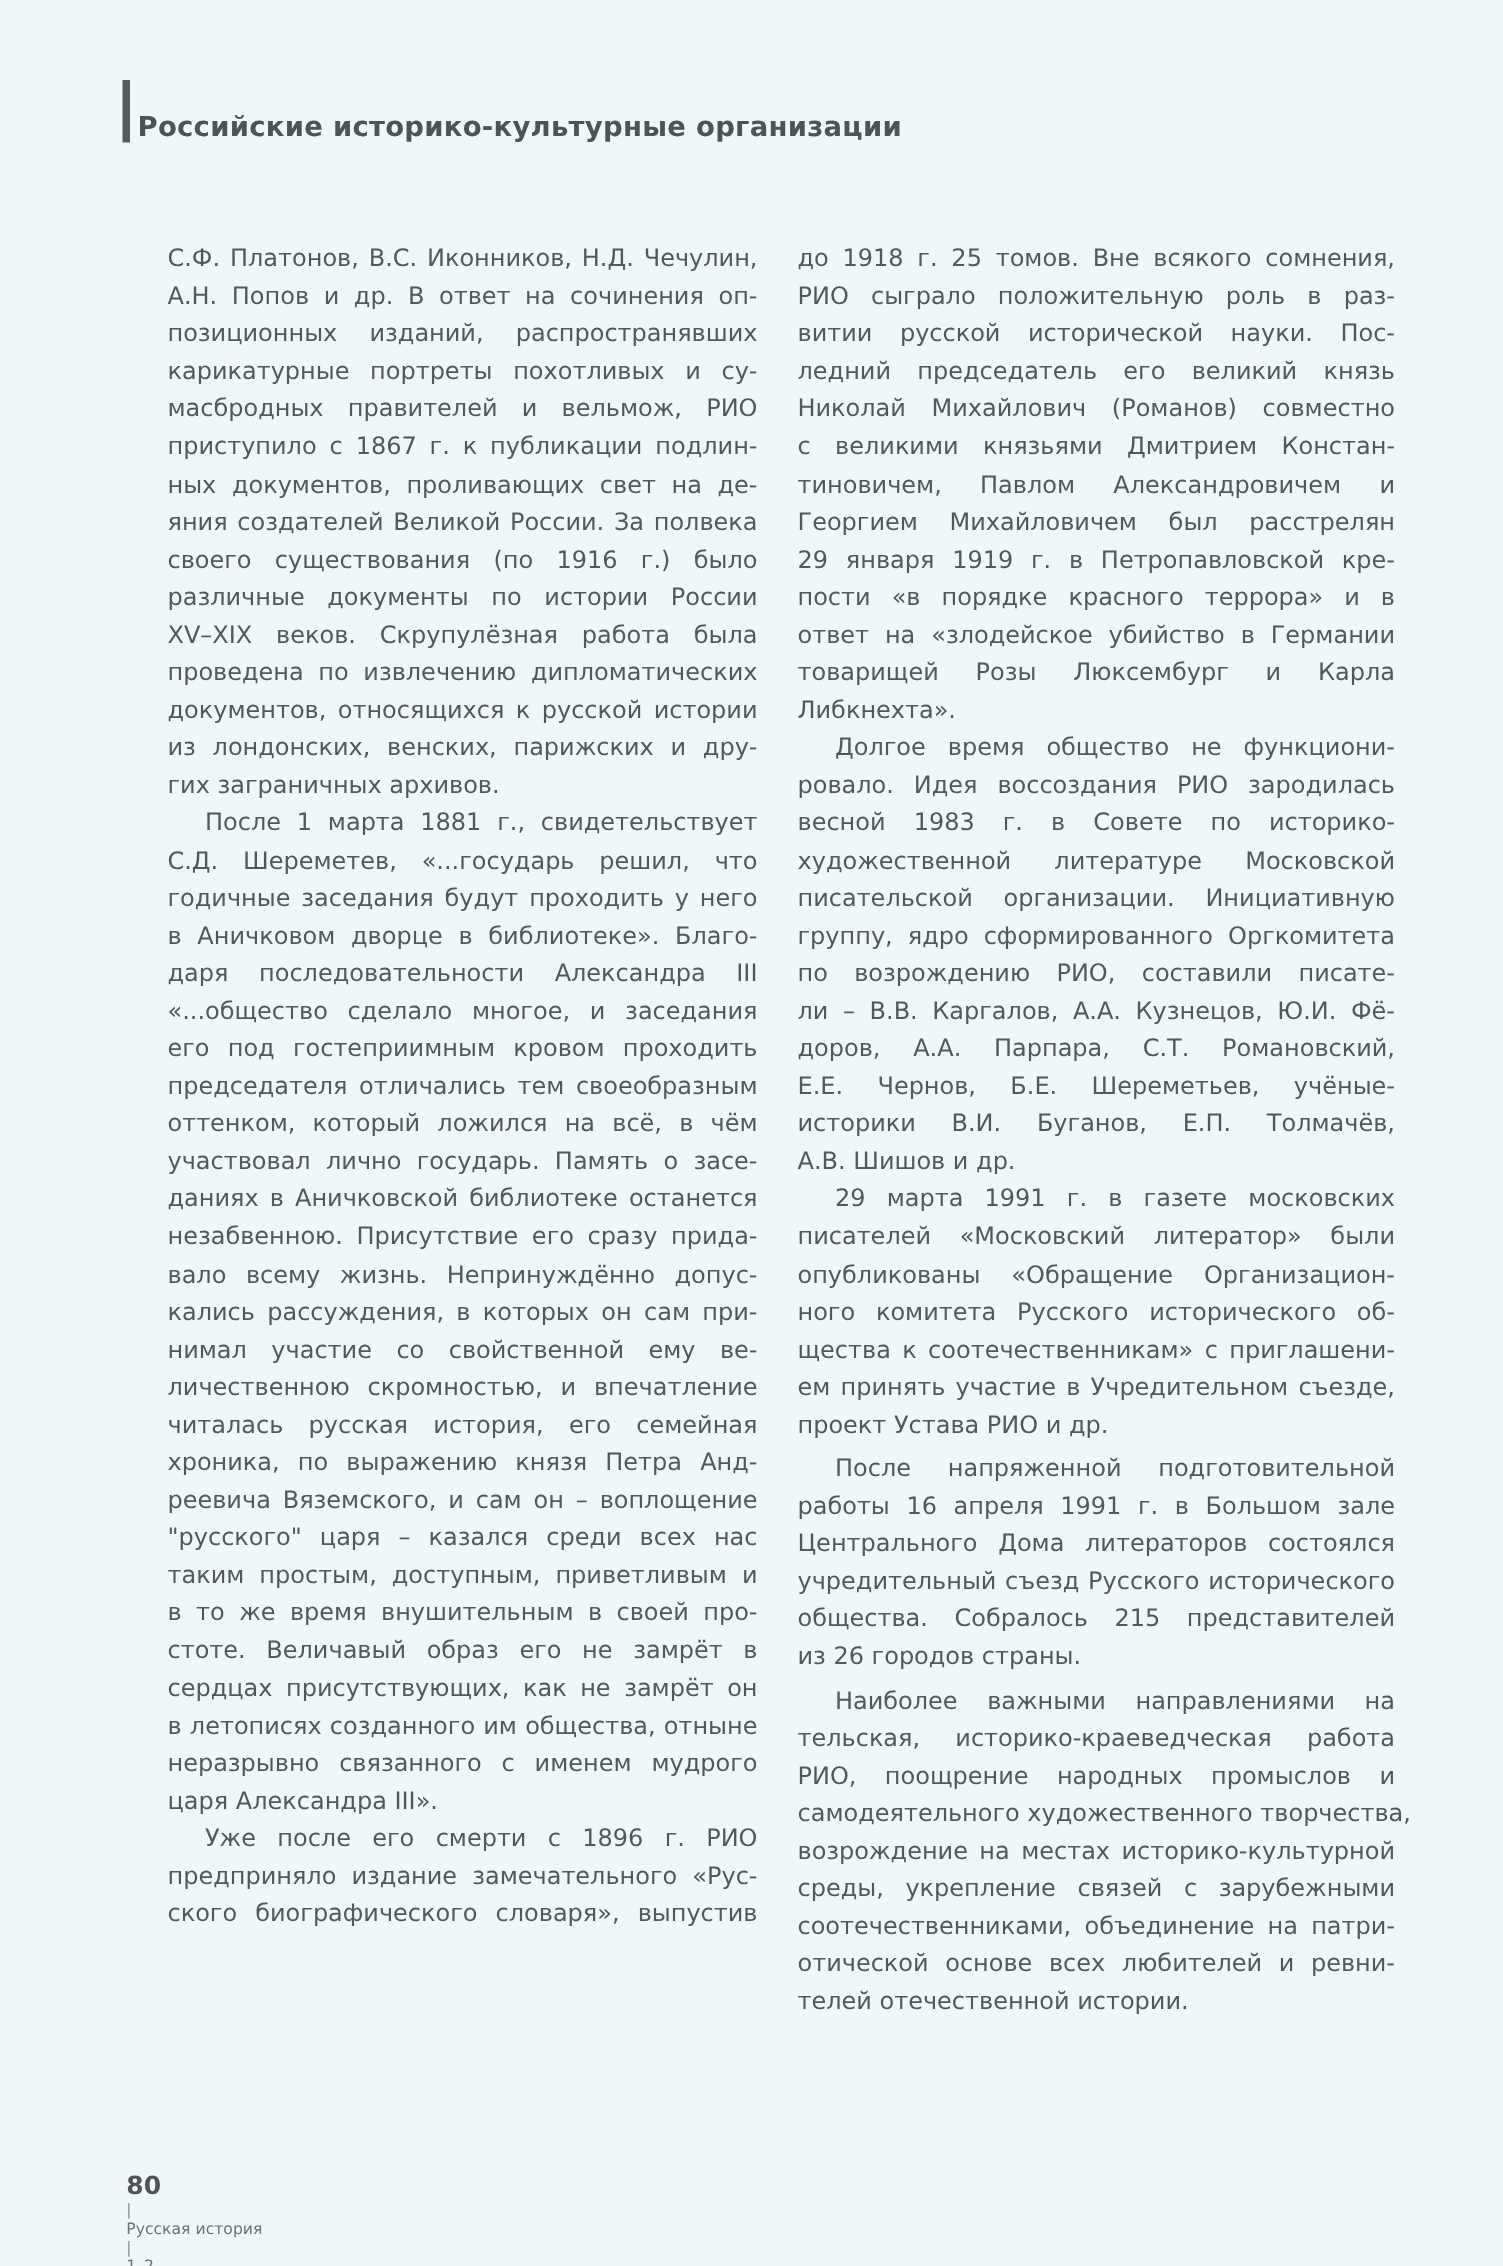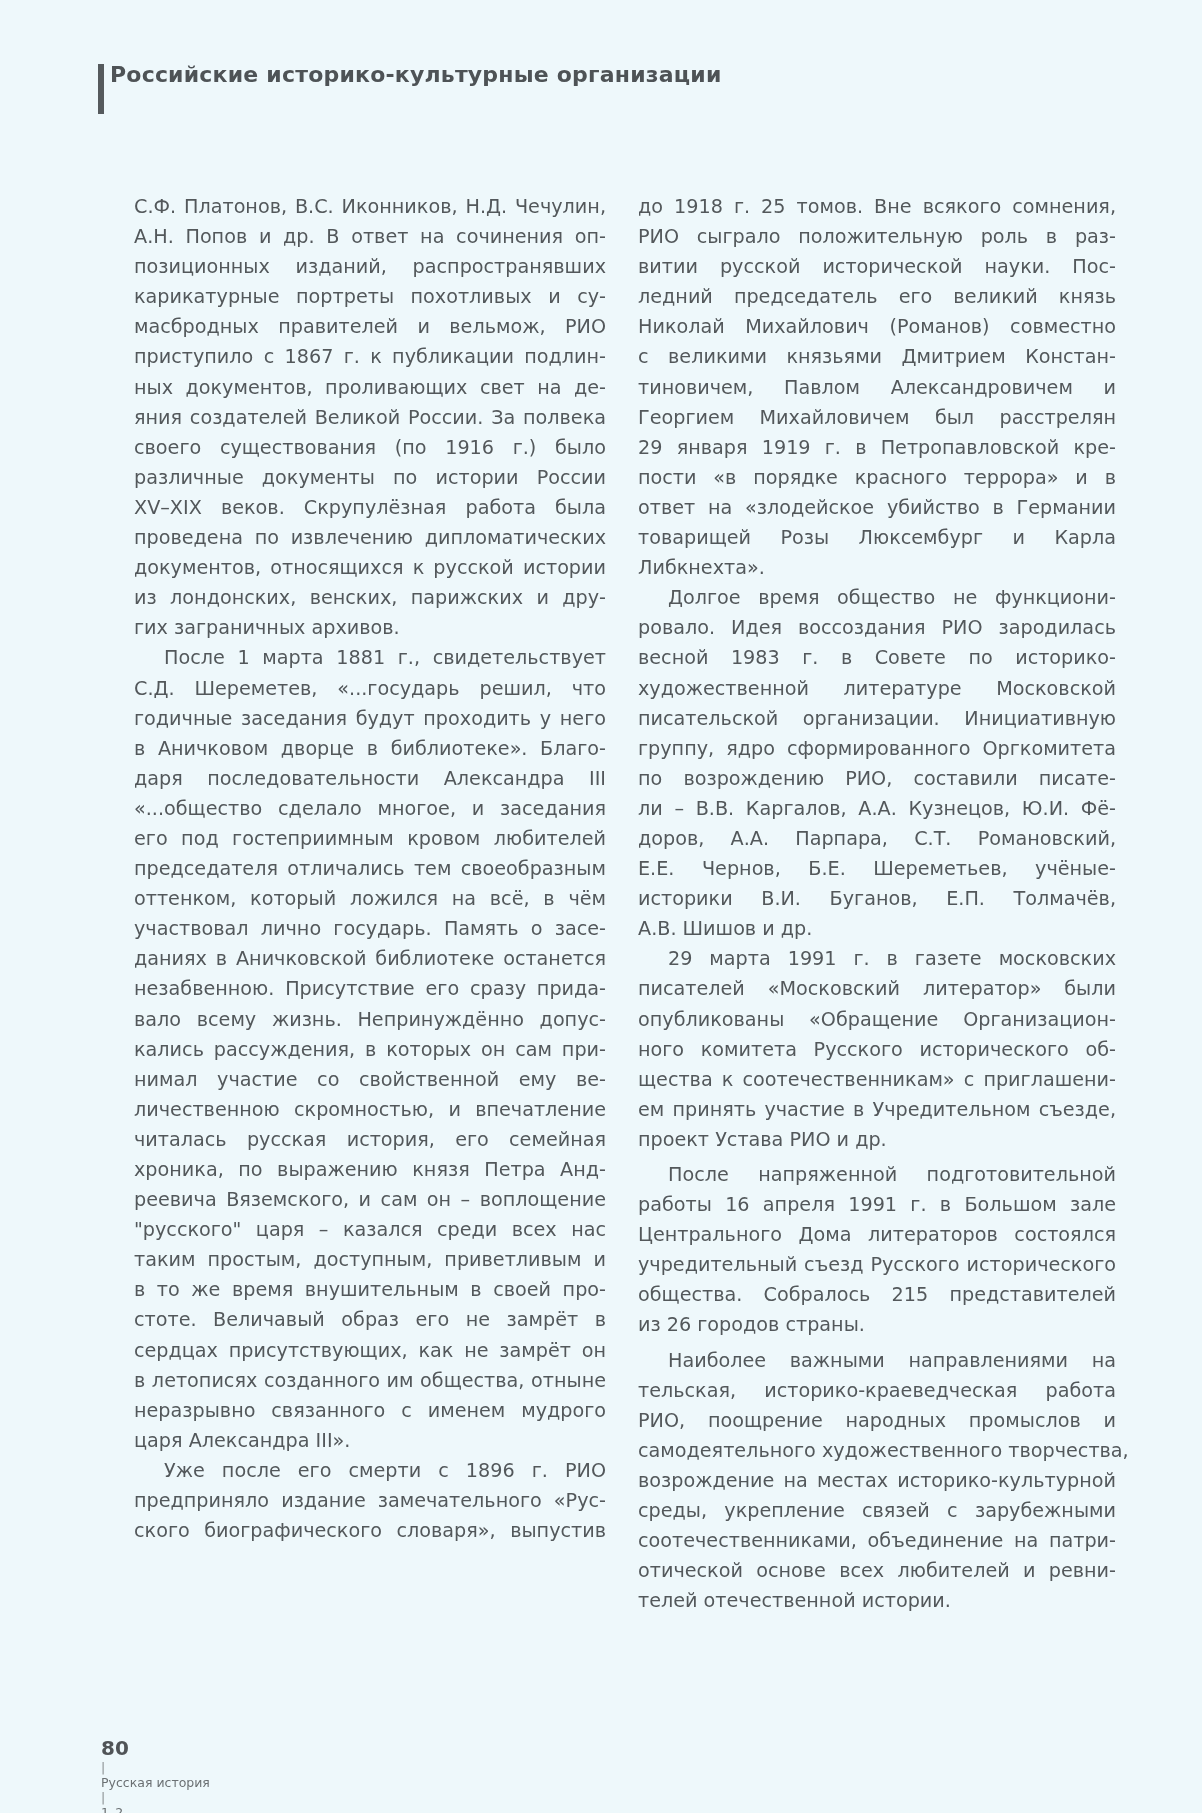--- a/index.html
+++ b/index.html
@@ -14,21 +14,21 @@
       overflow: hidden;
       font-family: "DejaVu Sans", sans-serif;
       color: #4a4f52;
     }
     .header {
       position: absolute;
       left: 98px;
       top: 64px;
       height: 50px;
       display: flex;
-      align-items: flex-start;
+      align-items: flex-end;
     }
     .header-bar {
       width: 6px;
       height: 50px;
       background: #555a5d;
       margin-right: 6px;
     }
     .header-title {
       font-family: "DejaVu Sans", sans-serif;
       font-weight: bold;
@@ -113,21 +113,21 @@
     <span class="line">проведена по извлечению дипломатических</span>
     <span class="line">документов, относящихся к русской истории</span>
     <span class="line">из лондонских, венских, парижских и дру-</span>
     <span class="line last">гих заграничных архивов.</span>
     <span class="line ind">После 1 марта 1881 г., свидетельствует</span>
     <span class="line">С.Д. Шереметев, «...государь решил, что</span>
     <span class="line">годичные заседания будут проходить у него</span>
     <span class="line">в Аничковом дворце в библиотеке». Благо-</span>
     <span class="line">даря последовательности Александра III</span>
     <span class="line">«...общество сделало многое, и заседания</span>
-    <span class="line">его под гостеприимным кровом любителей</span>
+    <span class="line">его под гостеприимным кровом проходить</span>
     <span class="line">председателя отличались тем своеобразным</span>
     <span class="line">оттенком, который ложился на всё, в чём</span>
     <span class="line">участвовал лично государь. Память о засе-</span>
     <span class="line">даниях в Аничковской библиотеке останется</span>
     <span class="line">незабвенною. Присутствие его сразу прида-</span>
     <span class="line">вало всему жизнь. Непринуждённо допус-</span>
     <span class="line">кались рассуждения, в которых он сам при-</span>
     <span class="line">нимал участие со свойственной ему ве-</span>
     <span class="line">личественною скромностью, и впечатление</span>
     <span class="line">читалась русская история, его семейная</span>

